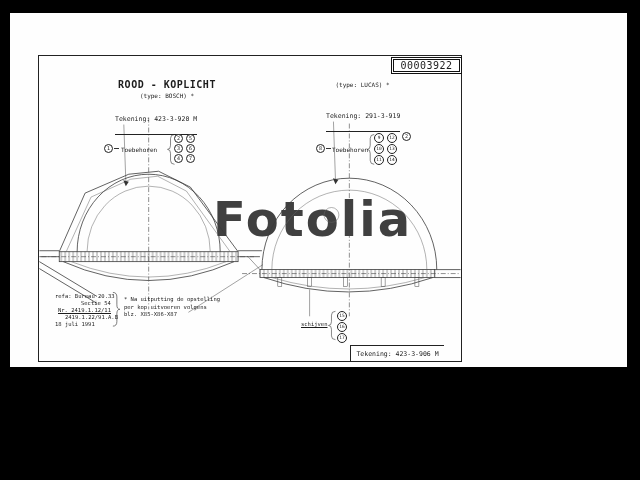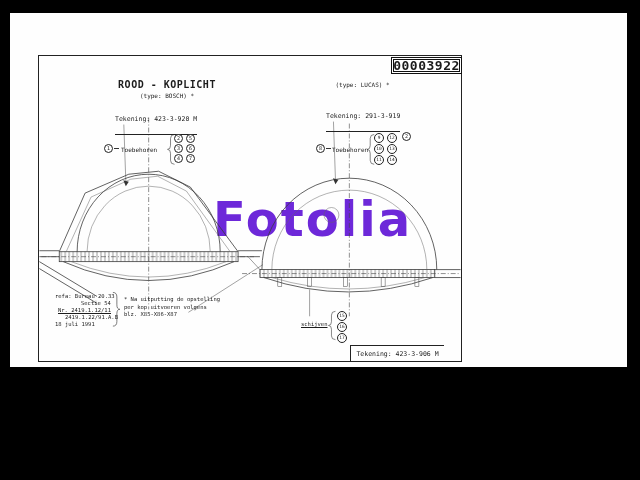--- a/index.html
+++ b/index.html
@@ -2,29 +2,29 @@
 <html><head>
 <meta charset="utf-8">
 <style>
   * { margin:0; padding:0; box-sizing:border-box; }
   html,body { width:640px; height:480px; background:#000; overflow:hidden;
               font-family:"DejaVu Sans Mono","Liberation Mono",monospace; color:#1c1c1c; }
   .stage { position:relative; width:640px; height:480px; background:#000; }
   .page { position:absolute; left:10px; top:13px; width:617px; height:354px; background:#fefefe; }
 
   .watermark { position:absolute; left:203px; top:178px; font-family:"DejaVu Sans",sans-serif;
-               font-weight:bold; font-size:48px; letter-spacing:2px; color:#6d28d9; z-index:0; }
+               font-weight:bold; font-size:48px; letter-spacing:2px; color:#404040; z-index:0; }
 
   .frame { position:absolute; left:28px; top:42px; width:424px; height:307px; border:1px solid #222; z-index:1; }
   .svgart { position:absolute; left:0; top:0; width:100%; height:100%; }
 
   .docbox { position:absolute; left:381px; top:44px; width:71px; height:17px;
             border:1px solid #111; background:#fff; padding:1px; z-index:3; }
   .docbox-inner { width:100%; height:100%; border:1px solid #111; display:flex;
-                  align-items:center; justify-content:center; font-size:13px; font-weight:bold; letter-spacing:0.5px; }
+                  align-items:center; justify-content:center; font-size:10px; font-weight:normal; letter-spacing:0.5px; }
 
   .tblock { position:absolute; text-align:center; z-index:2; }
   .title { font-size:10px; font-weight:bold; letter-spacing:0.5px; white-space:nowrap; }
   .subtitle { font-size:6px; margin-top:2px; white-space:nowrap; }
 
   .tek { position:absolute; font-size:6.5px; border-bottom:1px solid #222; padding-bottom:11px;
          white-space:nowrap; z-index:2; background:transparent; }
 
   .circ { position:absolute; width:9px; height:9px; border:1px solid #222; border-radius:50%;
           display:flex; align-items:center; justify-content:center; font-size:5px; line-height:1;

